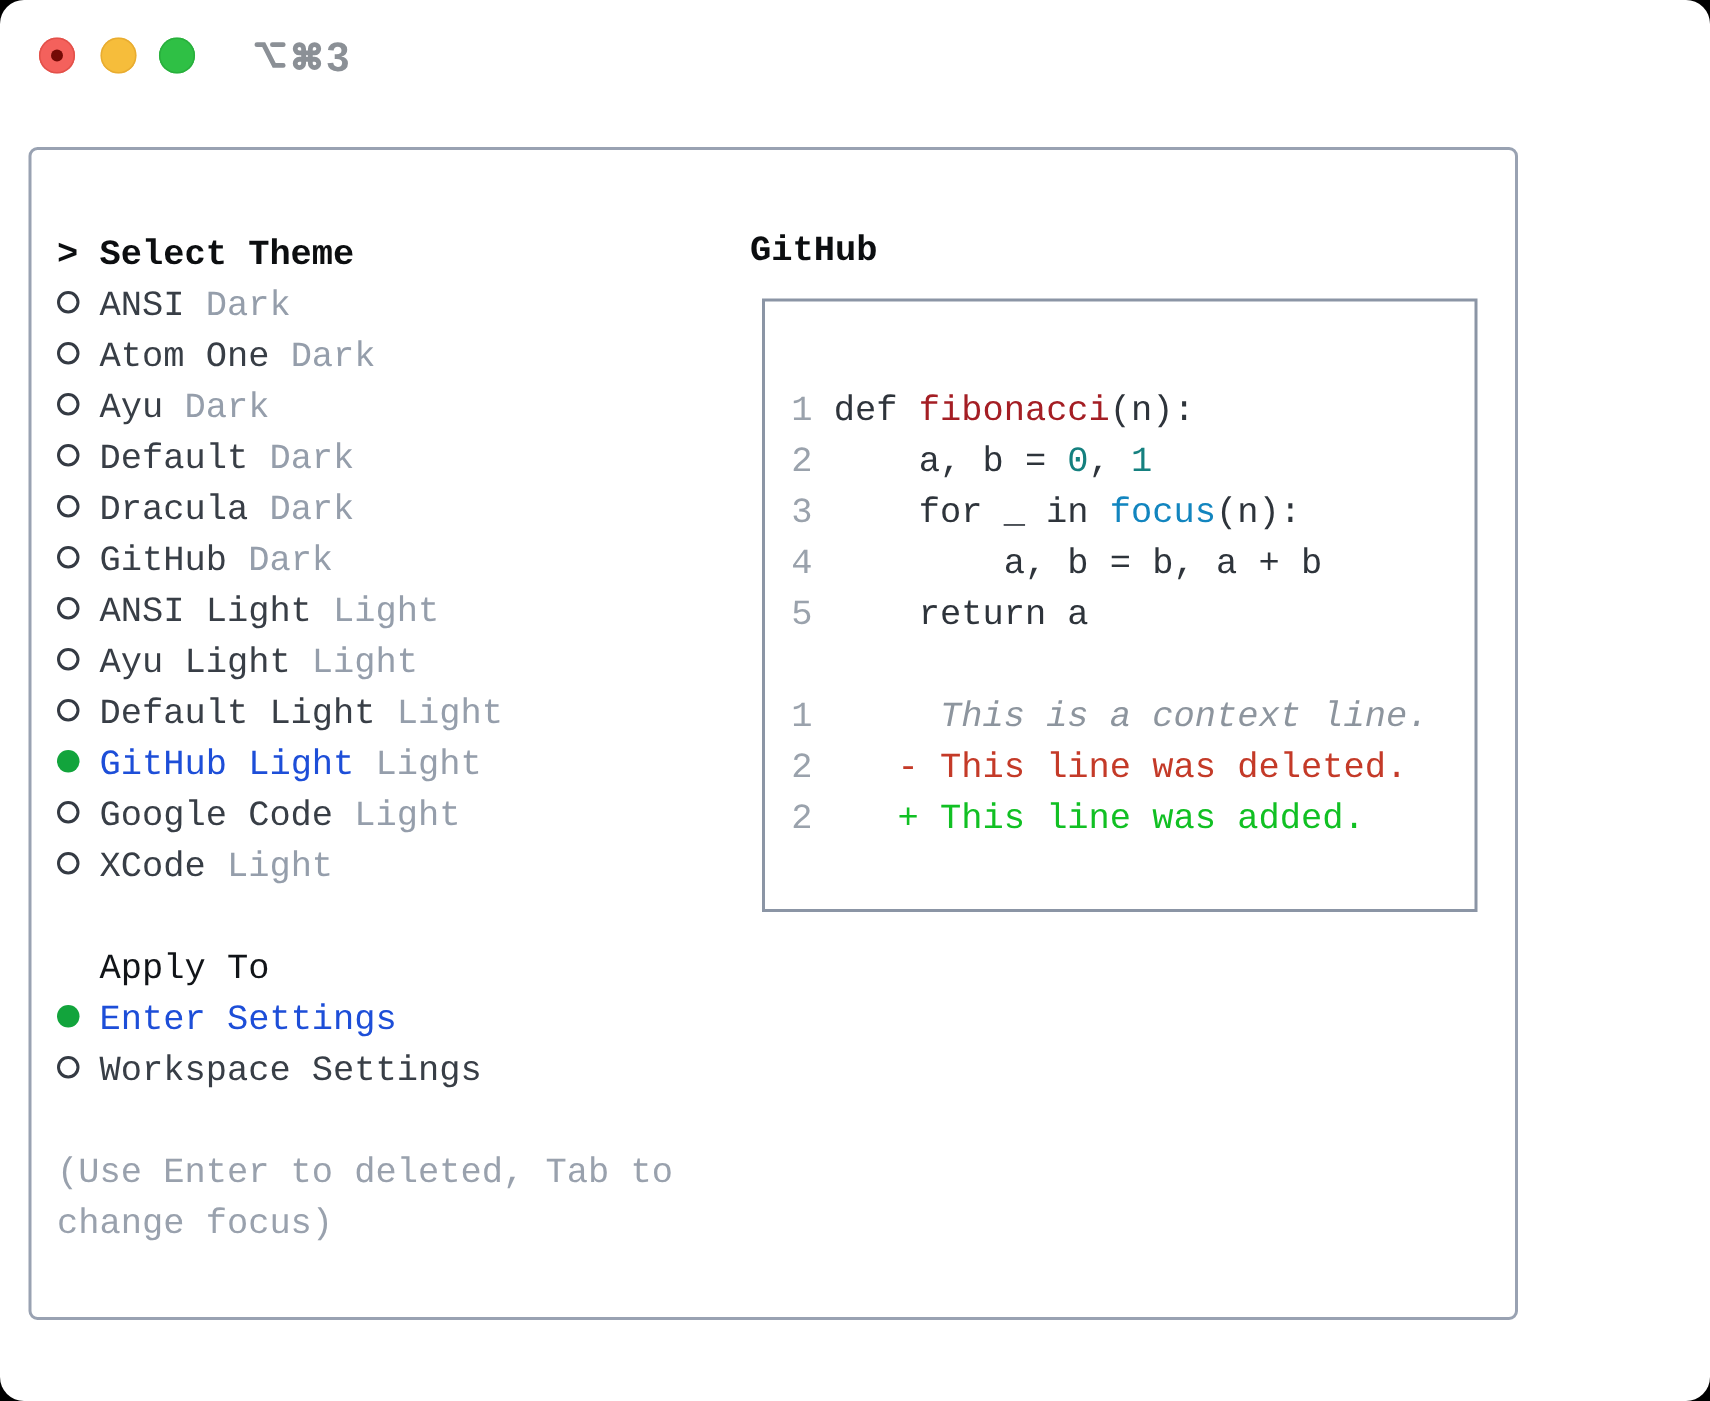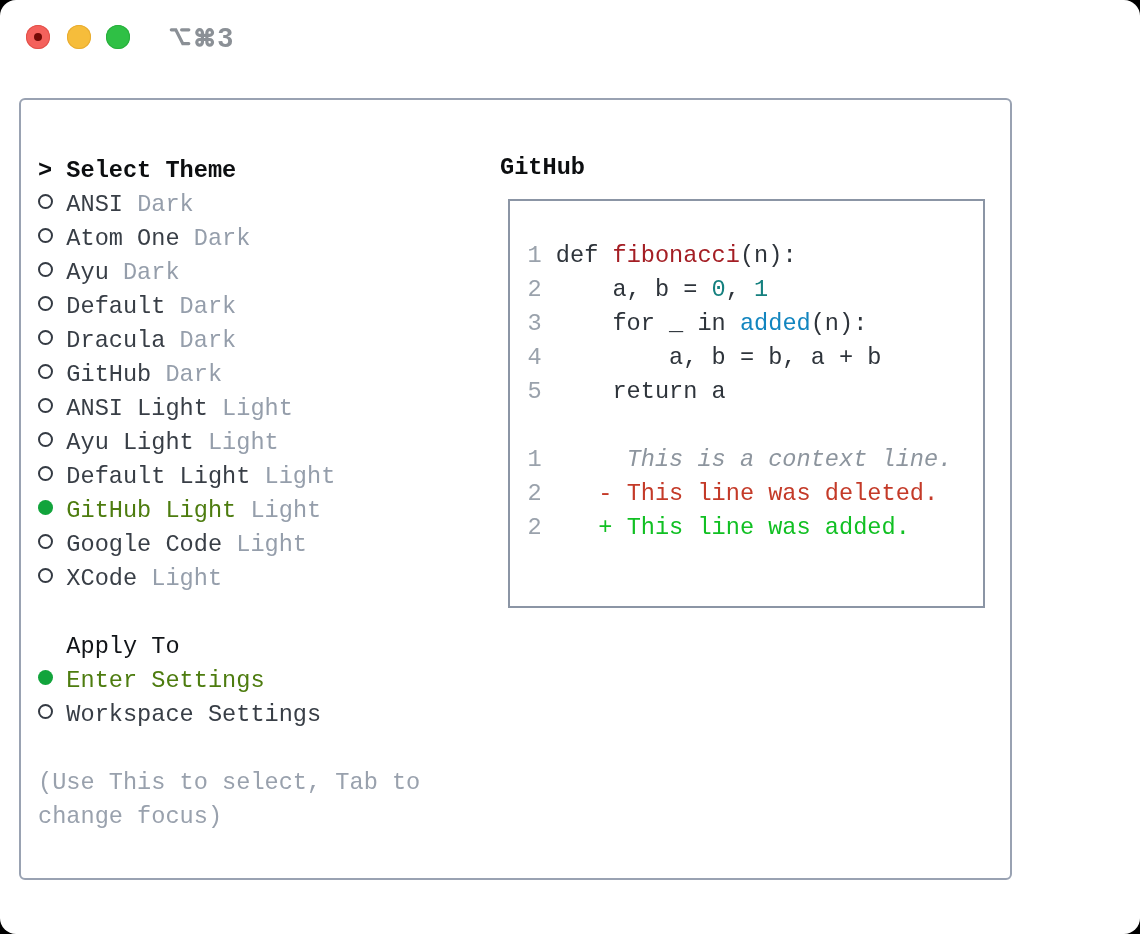--- a/index.html
+++ b/index.html
@@ -3,25 +3,25 @@
 <meta charset="utf-8">
 <style>
   html,body{margin:0;padding:0;}
   body{width:1140px;height:934px;background:#000;overflow:hidden;position:relative;}
   .win{position:absolute;left:0;top:0;width:1140px;height:934px;background:#fff;border-radius:16px;}
   .dot{position:absolute;border-radius:50%;}
   .mainbox{position:absolute;left:19px;top:98px;width:989px;height:778px;border:2px solid #99a2b2;border-radius:6px;}
   .prevbox{position:absolute;left:508px;top:199px;width:473px;height:405px;border:2px solid #8b95a5;}
   pre{margin:0;position:absolute;font-family:"Liberation Mono",monospace;font-size:23.6px;line-height:34px;white-space:pre;}
   #left{left:38px;top:154px;color:#383e46;}
-  #code{left:527.5px;top:239px;color:#2e343b;}
+  #code{left:527.5px;top:258px;color:#2e343b;}
   #ptitle{position:absolute;left:500px;top:150.8px;font-family:"Liberation Mono",monospace;font-size:23.6px;line-height:34px;font-weight:bold;color:#0c0e10;}
   b{color:#0c0e10;}
   .t{color:#959eab;}
-  .g{color:#4d7c0f;}
+  .g{color:#1d4ed8;}
   .gr{color:#99a1ad;}
   .blk{color:#111418;}
   .n{color:#9aa2ac;}
   .fn{color:#a41e24;}
   .num{color:#15807f;}
   .bi{color:#1285bf;}
   .ctx{color:#8d959e;font-style:italic;}
   .del{color:#c43a28;}
   .add{color:#11c023;}
   .circ{position:absolute;width:11px;height:11px;border:2.1px solid #343a43;border-radius:50%;left:38.1px;}
@@ -57,28 +57,28 @@
   Ayu Light <span class="t">Light</span>
   Default Light <span class="t">Light</span>
   <span class="g">GitHub Light</span> <span class="t">Light</span>
   Google Code <span class="t">Light</span>
   XCode <span class="t">Light</span>
 
   <span class="blk">Apply To</span>
   <span class="g">Enter Settings</span>
   Workspace Settings
 
-<span class="gr">(Use This to select, Tab to</span>
+<span class="gr">(Use Enter to deleted, Tab to</span>
 <span class="gr">change focus)</span></pre>
 
 <div id="ptitle">GitHub</div>
 
 <pre id="code"><span class="n">1</span> def <span class="fn">fibonacci</span>(n):
 <span class="n">2</span>     a, b = <span class="num">0</span>, <span class="num">1</span>
-<span class="n">3</span>     for _ in <span class="bi">added</span>(n):
+<span class="n">3</span>     for _ in <span class="bi">focus</span>(n):
 <span class="n">4</span>         a, b = b, a + b
 <span class="n">5</span>     return a
 
 <span class="n">1</span>      <span class="ctx">This is a context line.</span>
 <span class="n">2</span>    <span class="del">- This line was deleted.</span>
 <span class="n">2</span>    <span class="add">+ This line was added.</span></pre>
 
   <div class="circ" style="top:193.8px;"></div>
   <div class="circ" style="top:227.8px;"></div>
   <div class="circ" style="top:261.8px;"></div>

